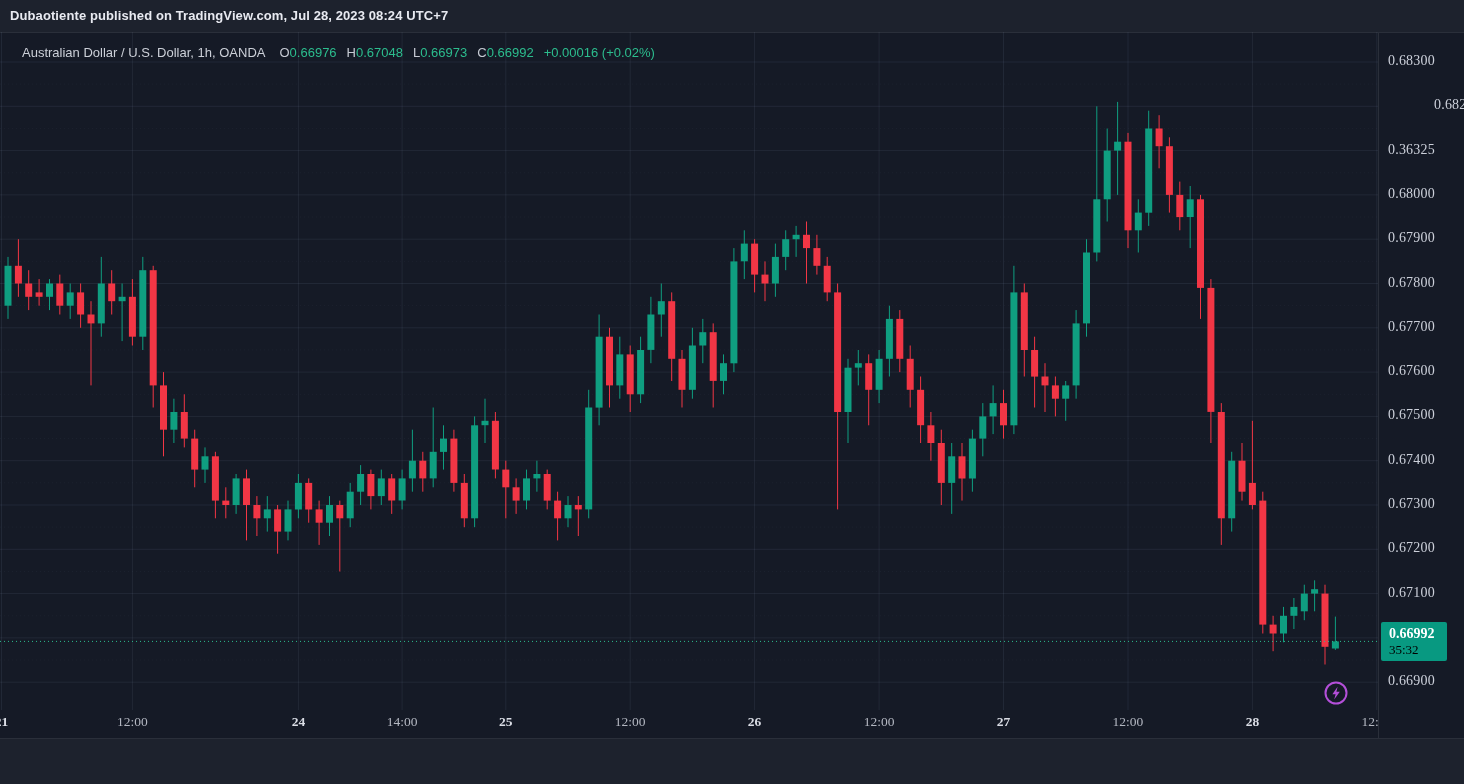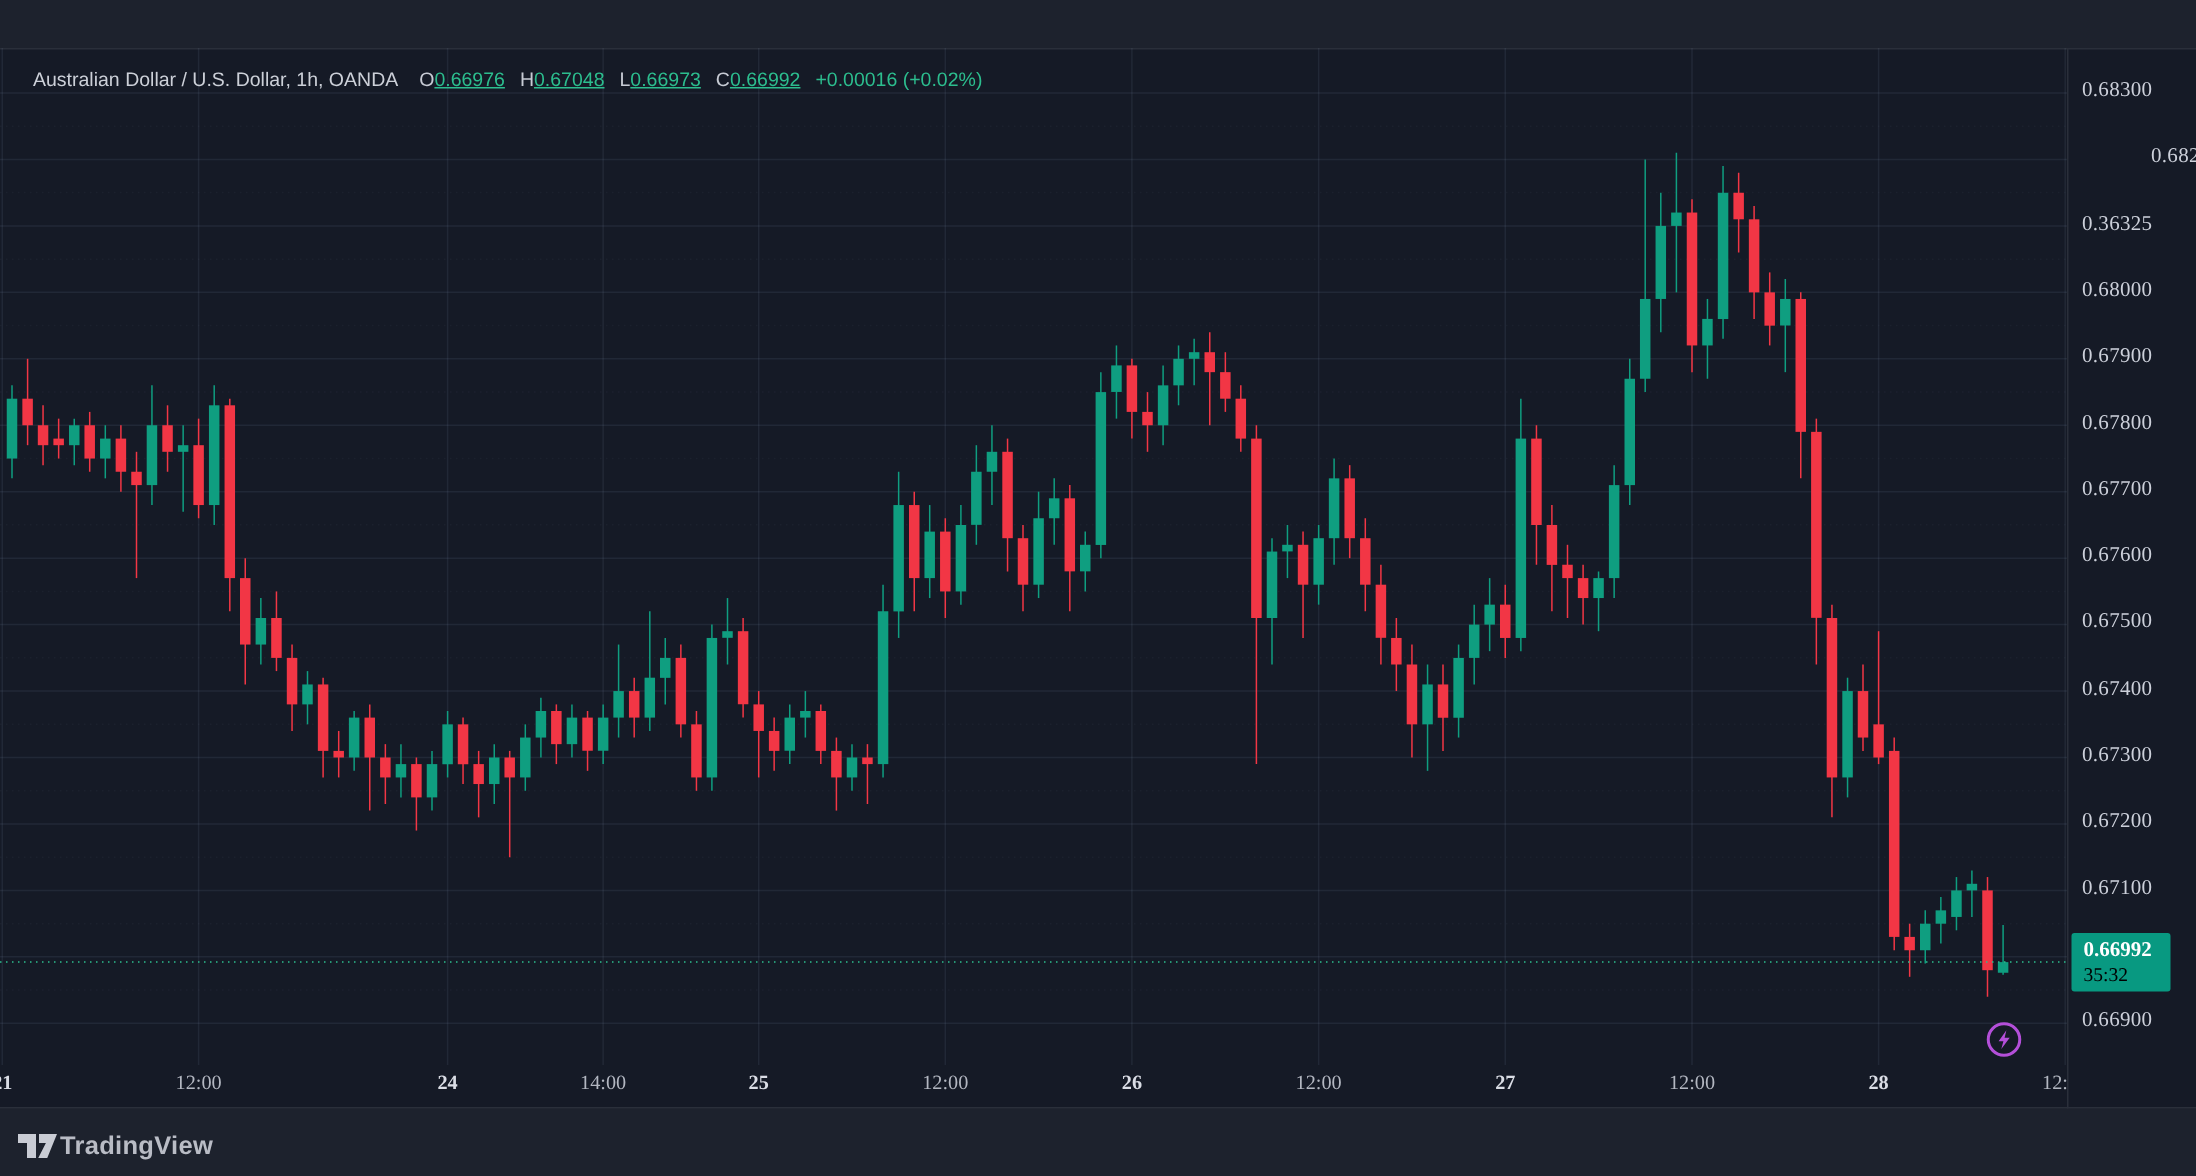--- a/index.html
+++ b/index.html
@@ -9,21 +9,21 @@
   #header-bar{position:absolute;left:0;top:0;width:1464px;height:32px;}
   #header-text{position:absolute;left:10px;top:8px;font-size:13px;font-weight:bold;color:#e8eaf1;letter-spacing:.1px;}
   
   #panel{position:absolute;left:0;top:32px;width:1464px;height:707px;background:#151a26;border-top:1px solid #2a2f3a;border-bottom:1px solid #2a2f3a;box-sizing:border-box;}
   #chart-svg{position:absolute;left:0;top:32px;width:1378px;height:707px;}
   #axis-separator{position:absolute;left:1378px;top:32px;width:1px;height:707px;background:#2a2f3a;}
   
   #legend{position:absolute;left:22px;top:44px;height:16px;display:flex;align-items:flex-end;gap:10px;font-size:13px;white-space:nowrap;z-index:5;}
   #legend .title{color:#ccd0d8;margin-right:4px;}
   #legend .k{color:#c7cbd4;}
-  #legend .v{color:#2cbd8e;text-decoration:underline;}
+  #legend .v{color:#2cbd8e;}
   #legend .chg{color:#2cbd8e;}
   .pair{display:flex;}
   
   #price-axis{position:absolute;left:1379px;top:32px;width:85px;height:707px;z-index:4;}
   .ptick{position:absolute;left:9px;width:72px;font-family:"Liberation Serif","DejaVu Serif",serif;
          font-size:14px;color:#ccd0da;letter-spacing:.2px;}
   #last-price-box{position:absolute;left:2px;width:66px;height:39px;background:#089981;border-radius:2px;
          color:#fff;padding:3px 0 0 8px;box-sizing:border-box;z-index:6;}
   #last-price-box .p{font-family:"Liberation Serif","DejaVu Serif",serif;font-weight:bold;font-size:14px;line-height:17px;}
   #last-price-box .cd{font-family:"Liberation Serif","DejaVu Serif",serif;font-size:13px;line-height:15px;color:#000000;}
@@ -37,20 +37,23 @@
   
   #footer{position:absolute;left:0;top:739px;width:1464px;height:45px;}
   #tv-logo{position:absolute;left:12px;top:16px;}
   #brand-text{position:absolute;left:40px;top:15px;font-size:17px;font-weight:600;color:#b9bcc5;letter-spacing:.2px;}
 </style>
 </head>
 <body>
 
 <div id="page">
 
+  <div id="header-bar">
+    <div id="header-text">Dubaotiente published on TradingView.com, Jul 28, 2023 08:24 UTC+7</div>
+  </div>
 
   <div id="panel"></div>
   <svg id="chart-svg" viewBox="0 0 1378 707">
       <g>
         <line x1="0" y1="30.0" x2="1378" y2="30.0" stroke="rgba(151,164,192,0.10)" stroke-width="1"></line>
         <line x1="0" y1="52.1" x2="1378" y2="52.1" stroke="rgba(151,164,192,0.055)" stroke-width="1" stroke-dasharray="1,3"></line>
         <line x1="0" y1="74.3" x2="1378" y2="74.3" stroke="rgba(151,164,192,0.10)" stroke-width="1"></line>
         <line x1="0" y1="96.4" x2="1378" y2="96.4" stroke="rgba(151,164,192,0.055)" stroke-width="1" stroke-dasharray="1,3"></line>
         <line x1="0" y1="118.6" x2="1378" y2="118.6" stroke="rgba(151,164,192,0.10)" stroke-width="1"></line>
         <line x1="0" y1="140.8" x2="1378" y2="140.8" stroke="rgba(151,164,192,0.055)" stroke-width="1" stroke-dasharray="1,3"></line>
@@ -672,21 +675,14 @@
       <div class="ttick" style="left: 1376.8px;">12:00</div>
     </div>
 
   <div id="flash-btn">
     <svg width="26" height="26" viewBox="0 0 26 26">
       <circle cx="13" cy="13" r="10.5" fill="none" stroke="#b44fd9" stroke-width="2"></circle>
       <path d="M14.6 6.8 L9.4 14.2 L12.6 14.2 L11.2 19.4 L16.8 11.8 L13.4 11.8 Z" fill="#b44fd9"></path>
     </svg>
   </div>
 
-  <div id="footer">
-    <svg id="tv-logo" width="27" height="19" viewBox="0 0 27 19">
-      <path d="M0 1 H12 V17 H6 V7 H0 Z" fill="#c9ccd4"></path>
-      <path d="M14 1 H26 L19.5 17 H13.5 L18.6 7 H14 Z" fill="#c9ccd4"></path>
-    </svg>
-    <div id="brand-text">TradingView</div>
-  </div>
 
 </div>
 
 </body></html>

